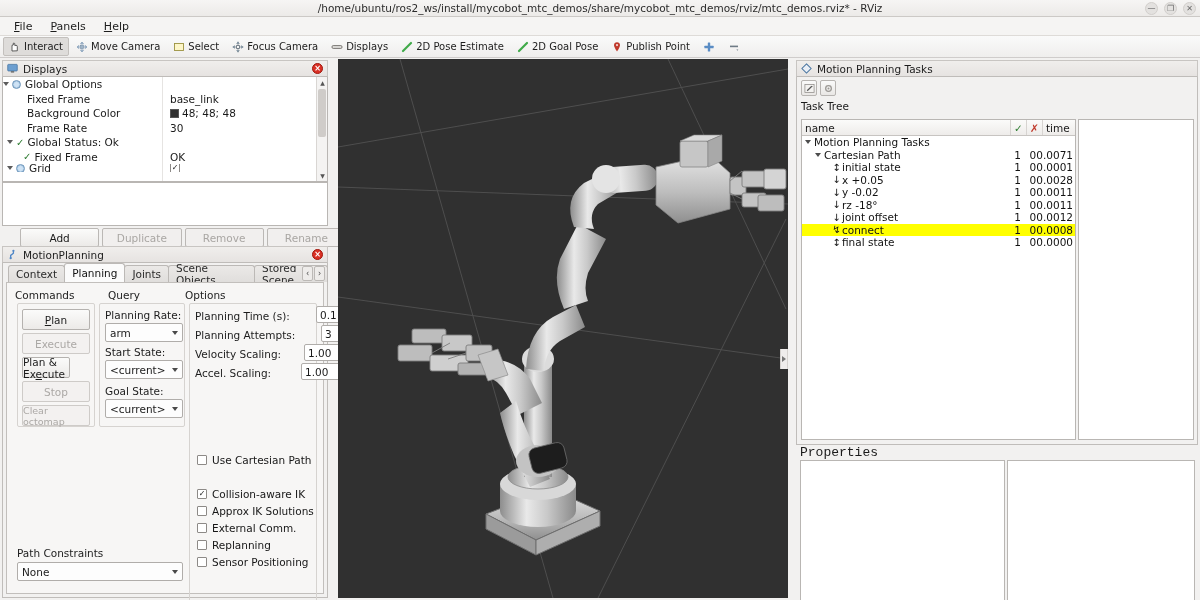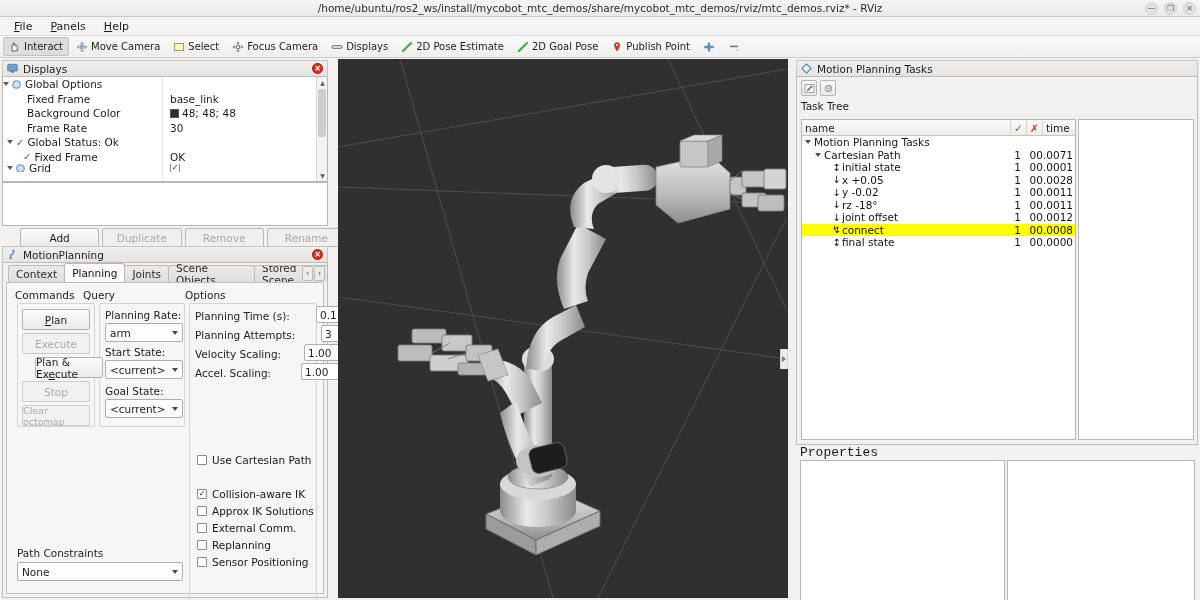--- a/index.html
+++ b/index.html
@@ -481,32 +481,32 @@
         <div class="mtab" style="max-width:74px;overflow:hidden">Stored Scene</div>
         <div class="tab-more">
           <span>‹</span>
           <span>›</span>
         </div>
       </div>
 
       <div id="mp-page">
 
         <div class="grp-label" style="left:8px;top:6px">Commands</div>
-        <div class="grp-label" style="left:76px;top:6px">Query</div>
+        <div class="grp-label" style="left:101px;top:6px">Query</div>
         <div class="grp-label" style="left:178px;top:6px">Options</div>
 
         <div class="grp-box" style="left:10px;top:20px;width:78px;height:124px"></div>
         <div class="grp-box" style="left:92px;top:20px;width:86px;height:124px"></div>
         <div class="grp-box" style="left:182px;top:20px;width:128px;height:301px"></div>
 
         <div class="cmdbtn" style="left:15px;top:26px;width:68px">
             <span><u>P</u>lan</span>
           </div>
         <div class="cmdbtn disabled" style="left:15px;top:50px;width:68px">Execute</div>
-        <div class="cmdbtn" style="left:28px;top:74px;width:68px">
+        <div class="cmdbtn" style="left:15px;top:74px;width:48px">
             <span>Plan &amp; Ex<u>e</u>cute</span>
           </div>
         <div class="cmdbtn disabled" style="left:15px;top:98px;width:68px">Stop</div>
         <div class="cmdbtn disabled" style="left:15px;top:122px;width:68px;font-size:9.5px">Clear octomap</div>
 
         <div class="fldlabel" style="left:98px;top:26px">Planning Rate:</div>
         <div class="combo" style="left:98px;top:40px;width:78px">
           <span class="cv">arm</span>
           <span class="carat"></span>
         </div>

